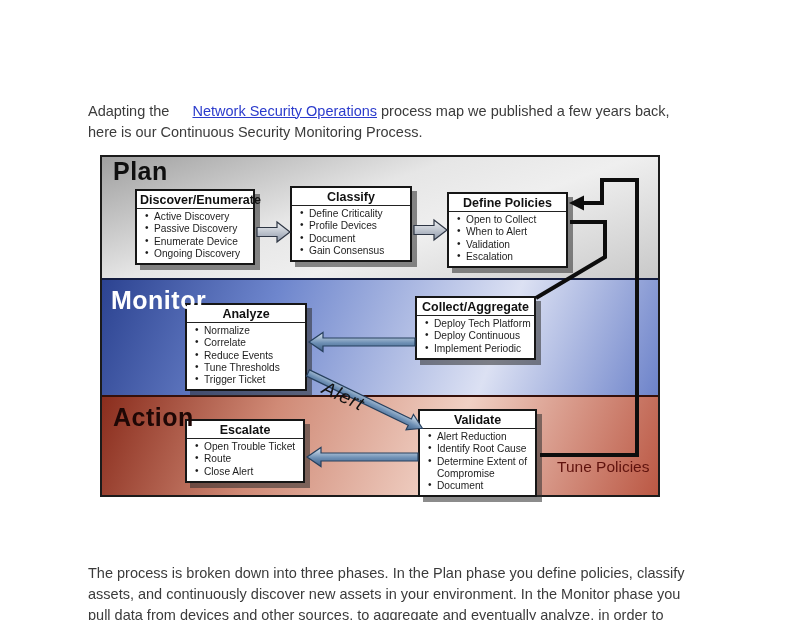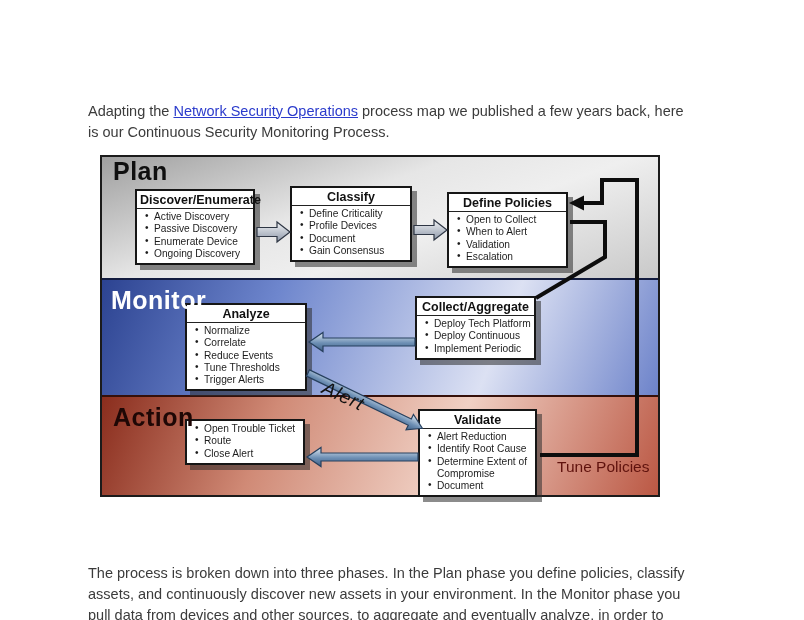--- a/index.html
+++ b/index.html
@@ -1,21 +1,21 @@
 <!DOCTYPE html>
 <html><head>
 <meta charset="utf-8">
 <style>
   html,body{margin:0;padding:0;}
   body{width:804px;height:620px;background:#ffffff;overflow:hidden;position:relative;
        font-family:"Liberation Sans",sans-serif;}
   .para{position:absolute;color:#3b3b3b;font-size:14.5px;line-height:21px;}
   #intro{left:88px;top:86px;width:596px;}
   #closing{left:88px;top:548px;width:600px;}
-  a.link{color:#2b3bcc;text-decoration:underline;cursor:pointer;}
+  a.link{color:#2b3bcc;text-decoration:underline;cursor:pointer;margin-left:19px;}
 
   
   #diagram{position:absolute;left:100px;top:155px;width:560px;height:342px;
            border:2px solid #1b1b1b;box-sizing:border-box;background:#ec4899;}
   .band{position:relative;width:100%;box-sizing:border-box;}
   #band-plan{height:121px;background:linear-gradient(160deg,#9f9f9f 0%,#e6e6e6 40%,#efefef 60%,#c9c9c9 100%);}
   #band-monitor{height:117px;border-top:2px solid #131c3f;
       background:linear-gradient(112deg,#2c4391 0%,#6e86cd 30%,#dce1f3 70%,#6d83ca 100%);}
   #band-action{height:100px;border-top:2px solid #35100a;
       background:linear-gradient(112deg,#8a2d1d 0%,#d08a76 30%,#f0d0c4 62%,#bb5844 100%);}
@@ -84,34 +84,35 @@
     </ul>
   </div>
 
   <div class="pbox" style="left:83px;top:146px;width:122px;">
     <div class="bt">Analyze</div>
     <ul>
       <li>Normalize</li>
       <li>Correlate</li>
       <li>Reduce Events</li>
       <li>Tune Thresholds</li>
-      <li>Trigger Alerts</li>
+      <li>Trigger Ticket</li>
     </ul>
   </div>
 
   <div class="pbox" style="left:313px;top:139px;width:121px;">
     <div class="bt">Collect/Aggregate</div>
     <ul>
       <li>Deploy Tech Platform</li>
       <li>Deploy Continuous</li>
       <li>Implement Periodic</li>
     </ul>
   </div>
 
   <div class="pbox" style="left:83px;top:262px;width:120px;">
+    <div class="bt">Escalate</div>
     <ul>
       <li>Open Trouble Ticket</li>
       <li>Route</li>
       <li>Close Alert</li>
     </ul>
   </div>
 
   <div class="pbox" style="left:316px;top:252px;width:119px;">
     <div class="bt">Validate</div>
     <ul>

